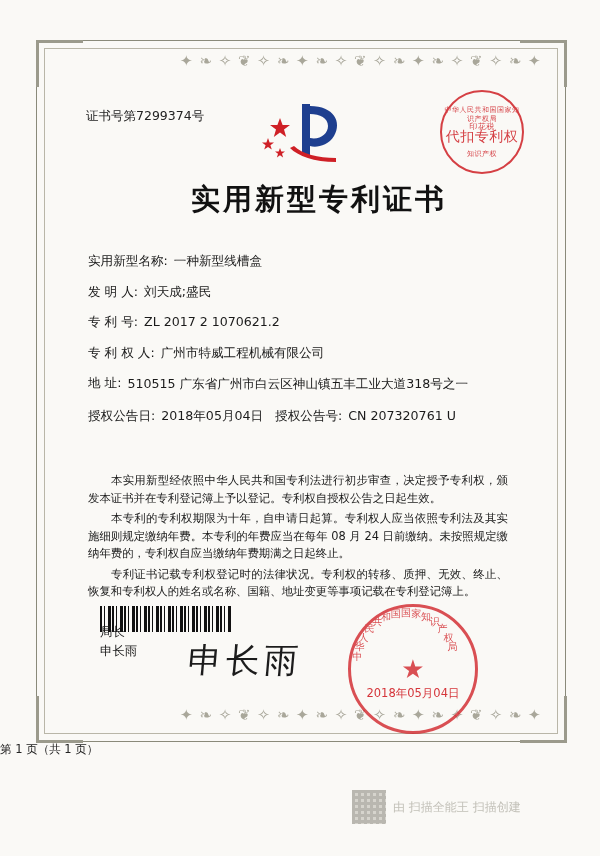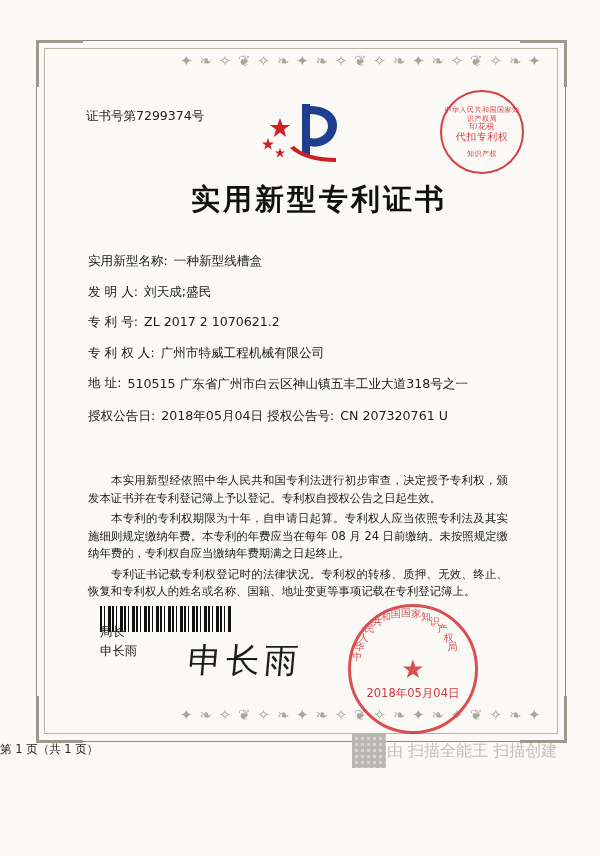--- a/index.html
+++ b/index.html
@@ -82,21 +82,21 @@
   .seal-top .sl-text {
     position: absolute;
     left: 0; right: 0;
     text-align: center;
     font-size: 7px;
     line-height: 9px;
     letter-spacing: 0.5px;
   }
   .seal-top .sl-t1 { top: 14px; }
   .seal-top .sl-t2 { top: 30px; font-size: 8px; }
-  .seal-top .sl-t3 { top: 40px; font-size: 10px; }
+  .seal-top .sl-t3 { top: 40px; font-size: 14px; }
   .seal-top .sl-t4 { top: 58px; }
 
   
   .title {
     position: absolute;
     left: 0; right: 0; top: 180px;
     text-align: center;
     font-size: 29px;
     font-weight: bold;
     letter-spacing: 3px;
@@ -124,21 +124,21 @@
     flex: 0 0 auto;
   }
   .field-value {
     flex: 1 1 auto;
     padding-left: 6px;
   }
   .field-row.two-col {
     justify-content: flex-start;
   }
   .field-row .col2 {
-    margin-left: 4px;
+    margin-left: 12px;
     white-space: nowrap;
   }
   .field-value.addr {
     line-height: 19px;
   }
 
   
   .body-text {
     position: absolute;
     left: 88px; top: 472px;
@@ -230,26 +230,26 @@
     position: absolute;
     left: 0; right: 0; top: 742px;
     text-align: left;
     font-size: 11.5px;
     color: #222;
   }
 
   
   .watermark {
     position: absolute;
-    left: 352px; top: 734px;
+    left: 352px; top: 790px;
     display: flex;
     align-items: center;
-    gap: 1px;
+    gap: 7px;
     color: #c8c6bf;
-    font-size: 16px;
+    font-size: 12px;
   }
   .qr {
     width: 34px; height: 34px;
     background-color: #d6d4cd;
     background-image:
       linear-gradient(to right, #b9b7b0 3px, transparent 3px),
       linear-gradient(to bottom, #b9b7b0 3px, transparent 3px);
     background-size: 6px 6px;
   }
   .wm-text { white-space: nowrap; color: #c2c0b8; }

